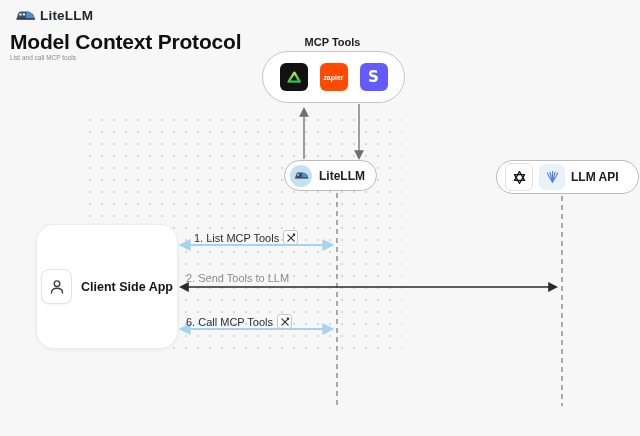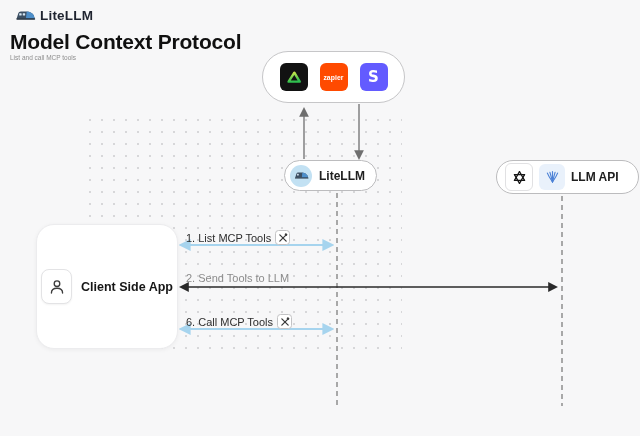--- a/index.html
+++ b/index.html
@@ -41,21 +41,21 @@
                border:1px solid #ececee;box-shadow:0 1px 4px rgba(0,0,0,.05);
                display:flex;align-items:center;justify-content:center;gap:9px;}
   .user-badge{width:29px;height:33px;border-radius:8px;background:#fff;border:1px solid #e3e3e5;
               box-shadow:0 1px 2px rgba(0,0,0,.05);display:flex;align-items:center;justify-content:center;flex:0 0 auto;}
   .client-label{font-size:12.5px;font-weight:600;color:#161616;}
 
   
   .step{font-size:11px;display:flex;align-items:center;gap:4px;white-space:nowrap;}
   .step-dark{color:#2e2e2e;}
   .step-gray{color:#8c8c8c;justify-content:flex-end;}
-  .step1{left:186px;top:230px;}
+  .step1{left:194px;top:230px;}
   .step2{left:186px;top:272px;}
   .step3{left:186px;top:314px;}
   .tools-badge{display:inline-flex;width:13px;height:13px;border:1px solid #c3c3c5;border-radius:3.5px;
                background:#fff;align-items:center;justify-content:center;}
 
   svg{display:block;}
   .wires{left:0;top:0;pointer-events:none;}
 </style>
 </head>
 <body>
@@ -92,20 +92,21 @@
       <rect x="5.2" y="6.1" width="3" height="3" rx="0.7" fill="#d8e8f4"></rect>
       <rect x="9.6" y="6.1" width="3" height="3" rx="0.7" fill="#d8e8f4"></rect>
       <rect x="1.6" y="12.4" width="23.4" height="1.9" rx="0.95" fill="#222f3d"></rect>
     </svg>
   </span>
   <span class="abs brand">LiteLLM</span>
 
   <div class="abs page-title">Model Context Protocol</div>
   <div class="abs page-subtitle">List and call MCP tools</div>
 
+  <div class="abs mcp-label">MCP Tools</div>
   <div class="abs mcp-pill">
     <span class="tool tool-black">
       <svg width="20" height="20" viewBox="0 0 28 28">
         <defs>
           <linearGradient id="trigrad" x1="0" y1="0" x2="0.3" y2="1">
             <stop offset="0" stop-color="#d9e94a"></stop>
               <stop offset="1" stop-color="#2fbf4f"></stop>
           </linearGradient>
         </defs>
         <path d="M14.5 8 L22 20.5 H6.5 Z" fill="none" stroke="url(#trigrad)" stroke-width="3.4" stroke-linejoin="round"></path>

